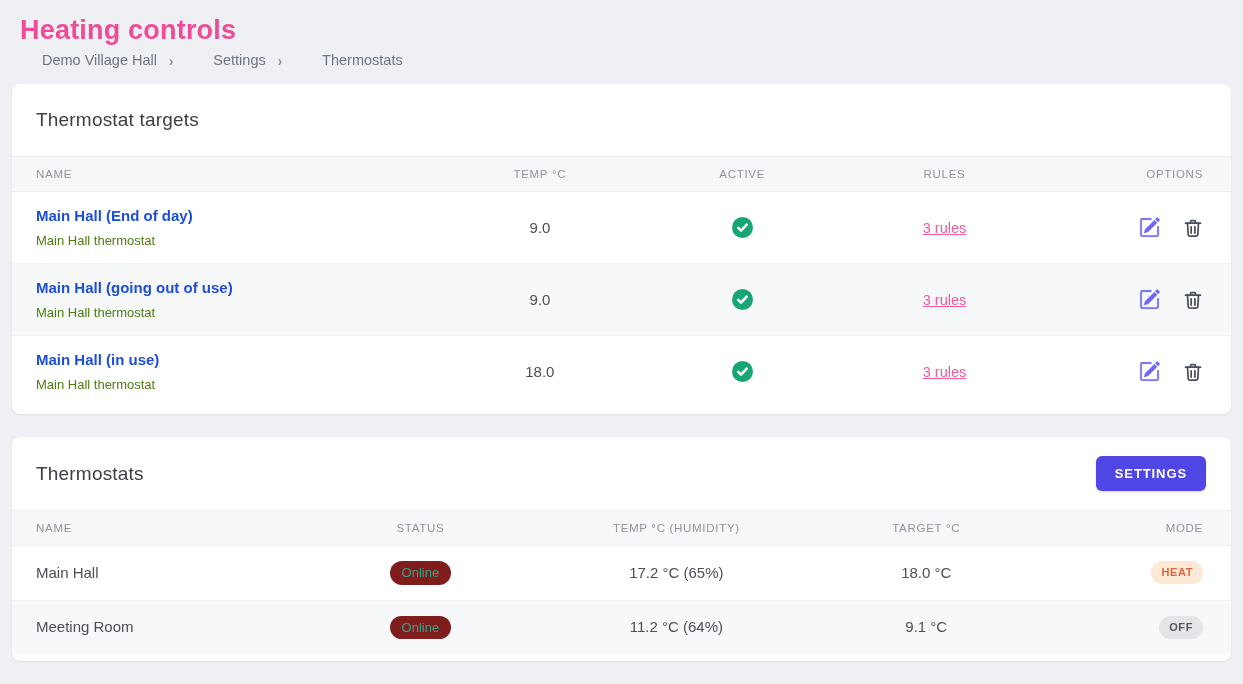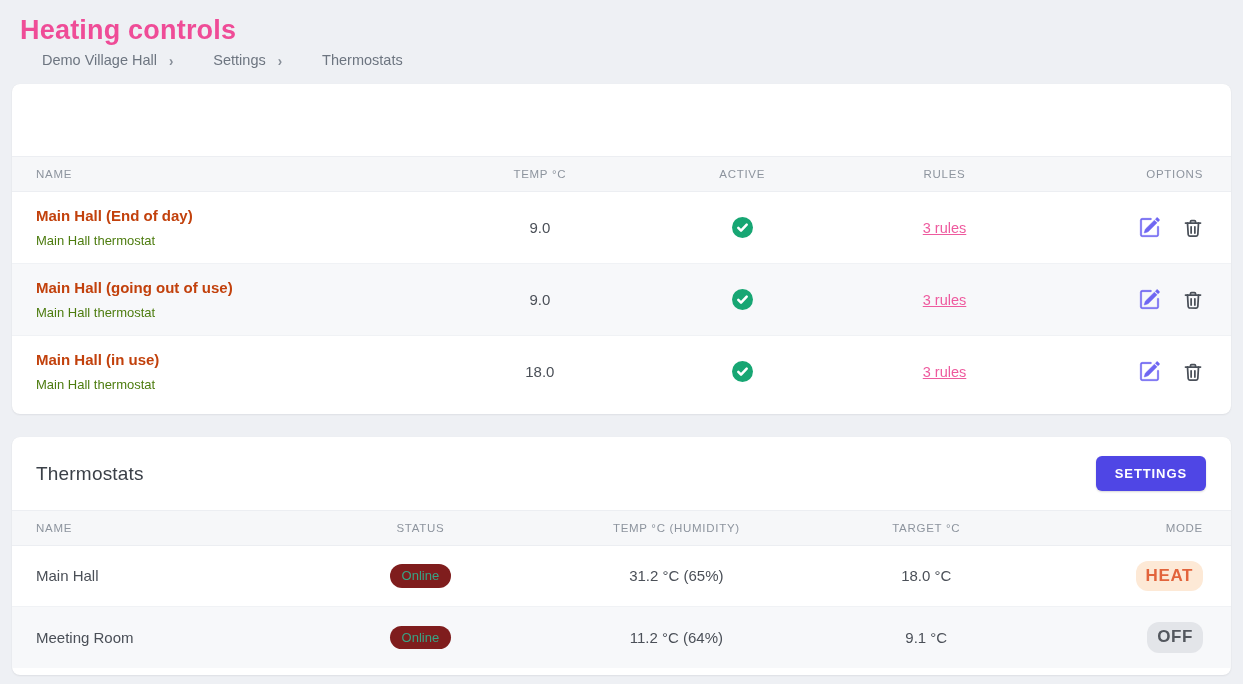--- a/index.html
+++ b/index.html
@@ -86,21 +86,21 @@
   }
   tbody td { padding: 15px 24px; vertical-align: middle; }
   tbody tr { border-bottom: 1px solid #f0f2f5; }
   tbody tr:last-child { border-bottom: none; }
   tr.row-alt { background: #f7f8fa; }
   .ta-l { text-align: left; }
   .ta-c { text-align: center; }
   .ta-r { text-align: right; padding-right: 28px !important; }
 
   
-  .row-name { font-size: 15px; font-weight: bold; color: #c2410c; margin-bottom: 9px; }
+  .row-name { font-size: 15px; font-weight: bold; color: #1d4ed8; margin-bottom: 9px; }
   .row-sub  { font-size: 13px; color: #4d7c0f; }
   .cell-val { font-size: 15px; color: #4b5058; }
   .check {
     display: inline-flex; width: 21px; height: 21px;
     vertical-align: middle;
   }
   .rules-link {
     color: #ee5a9e;
     font-size: 14.5px;
     text-decoration: underline;
@@ -116,21 +116,21 @@
   
   .name-plain { font-size: 15px; color: #4a4f57; }
   .pill {
     display: inline-block;
     border-radius: 12px;
     font-size: 13px;
     padding: 4px 12px;
     line-height: 1.2;
   }
   .pill-online { background: #7f1d1d; color: #38a384; }
-  .pill-mode   { font-size: 17px; font-weight: bold; letter-spacing: 0.6px; padding: 5px 10px; }
+  .pill-mode   { font-size: 11px; font-weight: bold; letter-spacing: 0.6px; padding: 5px 10px; }
   .pill-heat   { background: #fde9d6; color: #e2643c; }
   .pill-off    { background: #e3e5e9; color: #53575e; }
 
   .pad-bottom { height: 7px; }
 </style>
 </head>
 <body>
 
 <div class="page">
 
@@ -139,20 +139,21 @@
   <nav class="breadcrumb">
     <span class="crumb">Demo Village Hall</span>
     <span class="sep">›</span>
     <span class="crumb">Settings</span>
     <span class="sep">›</span>
     <span class="crumb">Thermostats</span>
   </nav>
 
   <section class="card">
     <div class="card-header">
+      <h2 class="card-title">Thermostat targets</h2>
     </div>
 
     <table>
       <colgroup>
         <col style="width:35%">
           <col style="width:16.6%">
           <col style="width:16.6%">
           <col style="width:16.6%">
           <col style="width:15.2%">
       </colgroup>
@@ -295,21 +296,21 @@
           <th class="ta-c">TEMP °C (HUMIDITY)</th>
           <th class="ta-c">TARGET °C</th>
           <th class="ta-r">MODE</th>
         </tr>
       </thead>
       <tbody>
 
         <tr>
           <td class="ta-l"><span class="name-plain">Main Hall</span></td>
           <td class="ta-c"><span class="pill pill-online">Online</span></td>
-          <td class="ta-c"><span class="cell-val">31.2 °C (65%)</span></td>
+          <td class="ta-c"><span class="cell-val">17.2 °C (65%)</span></td>
           <td class="ta-c"><span class="cell-val">18.0 °C</span></td>
           <td class="ta-r"><span class="pill pill-mode pill-heat">HEAT</span></td>
         </tr>
 
         <tr class="row-alt">
           <td class="ta-l"><span class="name-plain">Meeting Room</span></td>
           <td class="ta-c"><span class="pill pill-online">Online</span></td>
           <td class="ta-c"><span class="cell-val">11.2 °C (64%)</span></td>
           <td class="ta-c"><span class="cell-val">9.1 °C</span></td>
           <td class="ta-r"><span class="pill pill-mode pill-off">OFF</span></td>

